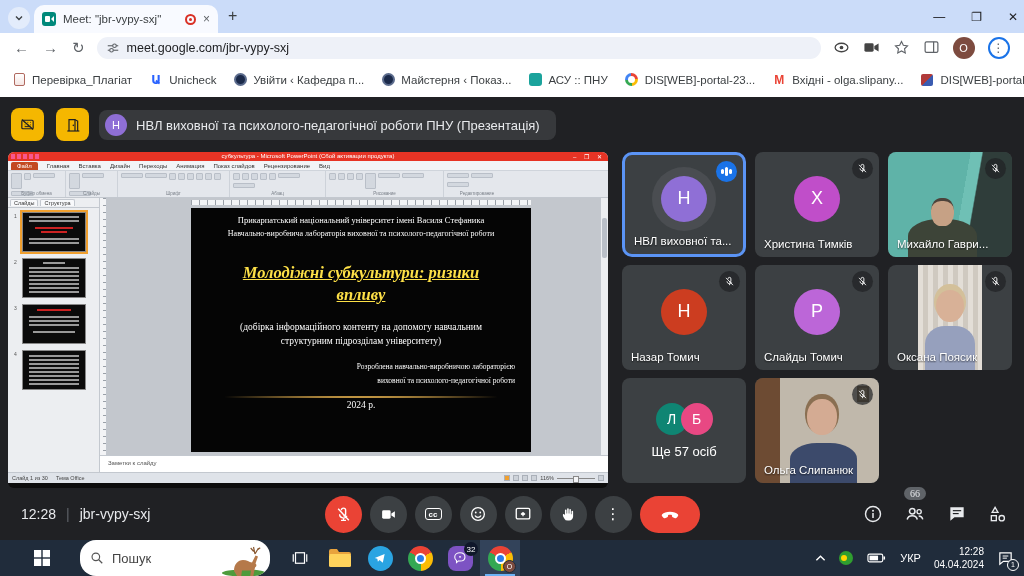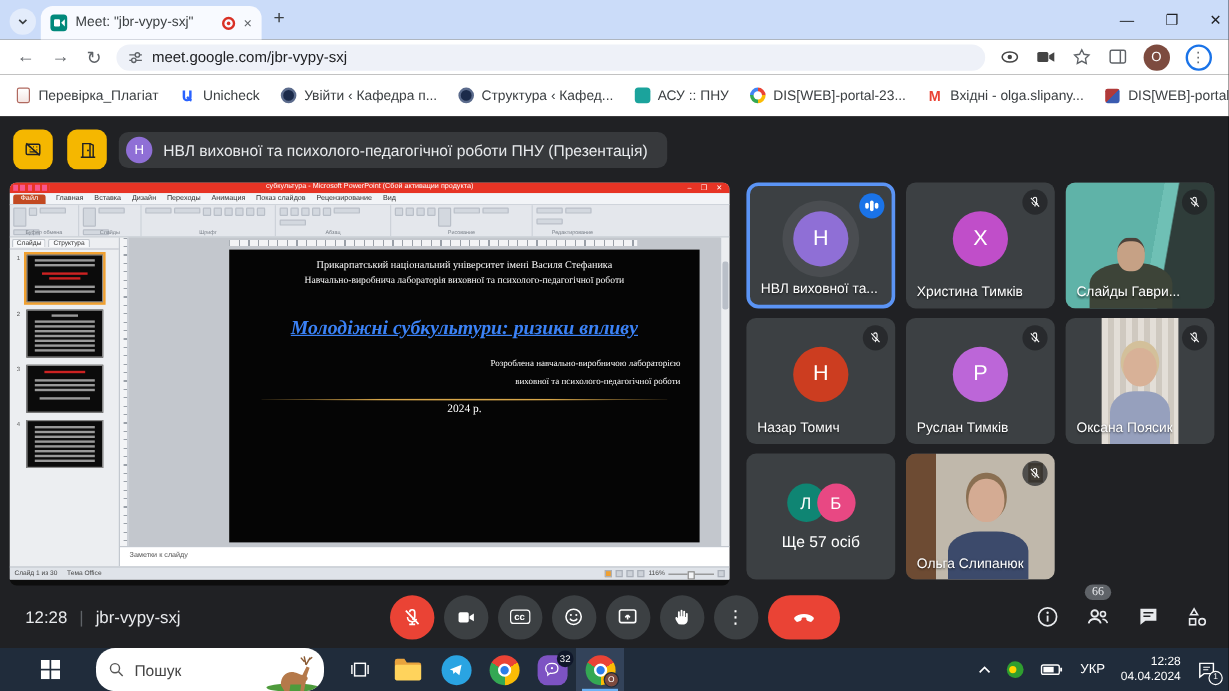--- a/index.html
+++ b/index.html
@@ -121,23 +121,23 @@
   .ptab { font-size:5.5px; color:#333; background:#f8f9fb; border:1px solid #c3c8cf; border-bottom:none; padding:0 3px; border-radius:2px 2px 0 0; }
   .thumb { position:relative; margin:4px 4px 6px 14px; width:64px; height:40px; background:#0b0b0b; border:1px solid #888; }
   .thumb.sel { outline:2px solid #f0a030; }
   .tnum { position:absolute; left:-9px; top:0; font-size:5px; color:#555; }
   .tl { position:absolute; left:6px; right:6px; height:2px; }
   .red { background:#c22; } .grayl { background:#999; }
   
   .vruler { position:absolute; left:92px; top:46px; width:7px; height:257px; background:#f3f4f6; border-right:1px solid #c3c8cf; background-image:repeating-linear-gradient(#9aa0a8 0 1px,transparent 1px 7px); background-size:3px 100%; background-repeat:no-repeat; background-position:right; }
   .marea { position:absolute; left:99px; top:46px; width:493px; height:257px; background:#c3c7cd; }
   .hruler { position:absolute; left:84px; top:2px; width:340px; height:5px; background:#f3f4f6; background-image:repeating-linear-gradient(90deg,#9aa0a8 0 1px,transparent 1px 8px); }
-  .slide { position:absolute; left:84px; top:10px; width:392px; height:244px; background:#050505; color:#fff; font-family:"Liberation Serif","DejaVu Serif",serif; text-align:center; padding-top:7px; }
+  .slide { position:absolute; left:84px; top:10px; width:340px; height:244px; background:#050505; color:#fff; font-family:"Liberation Serif","DejaVu Serif",serif; text-align:center; padding-top:7px; }
   .sl1 { font-size:8.5px; } .sl2 { font-size:8px; margin-top:4px; }
-  .stitle { margin-top:24px; font-size:16.5px; line-height:1.35; font-weight:bold; font-style:italic; color:#3b82f6; text-decoration:underline; padding:0 30px; }
+  .stitle { margin-top:24px; font-size:16.5px; line-height:1.35; font-weight:bold; font-style:italic; color:#fde047; text-decoration:underline; padding:0 30px; }
   .ssub { margin-top:13px; font-size:9.5px; line-height:1.5; padding:0 28px; }
   .scred { margin-top:12px; font-size:7.5px; line-height:1.9; text-align:right; padding-right:16px; }
   .gold { margin:7px auto 0; width:86%; height:2px; background:radial-gradient(ellipse at center,#d8a74a 0 30%,rgba(216,167,74,0) 75%); }
   .syear { margin-top:2px; font-size:9.5px; }
   .vscroll { position:absolute; right:0; top:46px; width:8px; height:257px; background:#eceef1; border-left:1px solid #c3c8cf; }
   .vscroll::before { content:""; position:absolute; left:1px; top:20px; width:5px; height:40px; background:#b9bfc8; border-radius:2px; }
   .notes { position:absolute; left:92px; top:303px; width:508px; height:17px; background:#fff; border-top:1px solid #c3c8cf; font-size:6px; color:#555; padding:4px 0 0 8px; }
   .sbar { position:absolute; left:0; top:320px; width:600px; height:11px; background:#dfe3e9; border-top:1px solid #c3c8cf; display:flex; align-items:center; font-size:5.5px; color:#444; padding:0 4px; gap:8px; }
   .sbar .right { margin-left:auto; display:flex; align-items:center; gap:3px; }
   .vbox { width:6px; height:6px; background:#cdd2d9; border:1px solid #aab0b9; }
@@ -241,21 +241,21 @@
     <div class="bm">
         <span class="bi">
           <span class="bi-ring"></span>
         </span>
         <span>Увійти ‹ Кафедра п...</span>
       </div>
     <div class="bm">
         <span class="bi">
           <span class="bi-ring"></span>
         </span>
-        <span>Структура ‹ Кафед...</span>
+        <span>Майстерня ‹ Показ...</span>
       </div>
     <div class="bm">
         <span class="bi">
           <span class="bi-asu"></span>
         </span>
         <span>АСУ :: ПНУ</span>
       </div>
     <div class="bm">
         <span class="bi">
           <span class="bi-g"></span>
@@ -415,20 +415,21 @@
           </div>
         </div>
 
         <div class="vruler"></div>
         <div class="marea">
           <div class="hruler"></div>
           <div class="slide">
             <div class="sl1">Прикарпатський національний університет імені Василя Стефаника</div>
             <div class="sl2">Навчально-виробнича лабораторія виховної та психолого-педагогічної роботи</div>
             <div class="stitle">Молодіжні субкультури: ризики впливу</div>
+            <div class="ssub">(добірка інформаційного контенту на допомогу навчальним структурним підрозділам університету)</div>
             <div class="scred"><span>Розроблена навчально-виробничою лабораторією</span><br><span>виховної та психолого-педагогічної роботи</span></div>
             <div class="gold"></div>
             <div class="syear">2024 р.</div>
           </div>
         </div>
         <div class="vscroll"></div>
 
         <div class="notes">Заметки к слайду</div>
         <div class="sbar">
           <span>Слайд 1 из 30</span>
@@ -482,21 +483,21 @@
             <div class="torsoM"></div>
             <div class="headM"></div>
           </div>
         <div class="badge">
             <svg width="11" height="11" viewBox="0 0 24 24">
               <path d="M9 6a3 3 0 0 1 6 0v5a3 3 0 0 1-3 3" fill="none" stroke="#fff" stroke-width="2"></path>
               <path d="M6.5 11.5A5.5 5.5 0 0 0 17 13.8M12 17v3" fill="none" stroke="#fff" stroke-width="1.8"></path>
               <line x1="4.5" y1="4" x2="19.5" y2="20" stroke="#fff" stroke-width="2"></line>
             </svg>
           </div>
-        <div class="tname">Слайды Гаври...</div>
+        <div class="tname">Михайло Гаври...</div>
       </div>
 
       <div class="tile">
         <div class="badge">
             <svg width="11" height="11" viewBox="0 0 24 24">
               <path d="M9 6a3 3 0 0 1 6 0v5a3 3 0 0 1-3 3" fill="none" stroke="#fff" stroke-width="2"></path>
               <path d="M6.5 11.5A5.5 5.5 0 0 0 17 13.8M12 17v3" fill="none" stroke="#fff" stroke-width="1.8"></path>
               <line x1="4.5" y1="4" x2="19.5" y2="20" stroke="#fff" stroke-width="2"></line>
             </svg>
           </div>
@@ -510,21 +511,21 @@
         <div class="badge">
             <svg width="11" height="11" viewBox="0 0 24 24">
               <path d="M9 6a3 3 0 0 1 6 0v5a3 3 0 0 1-3 3" fill="none" stroke="#fff" stroke-width="2"></path>
               <path d="M6.5 11.5A5.5 5.5 0 0 0 17 13.8M12 17v3" fill="none" stroke="#fff" stroke-width="1.8"></path>
               <line x1="4.5" y1="4" x2="19.5" y2="20" stroke="#fff" stroke-width="2"></line>
             </svg>
           </div>
         <div class="ctr">
             <div class="av" style="background: rgb(188, 102, 216);">Р</div>
           </div>
-        <div class="tname">Руслан Тимків</div>
+        <div class="tname">Слайды Томич</div>
       </div>
 
       <div class="tile">
         <div class="scene s-oks">
             <div class="strip"></div>
             <div class="torsoO"></div>
             <div class="headO"></div>
           </div>
         <div class="badge">
             <svg width="11" height="11" viewBox="0 0 24 24">

